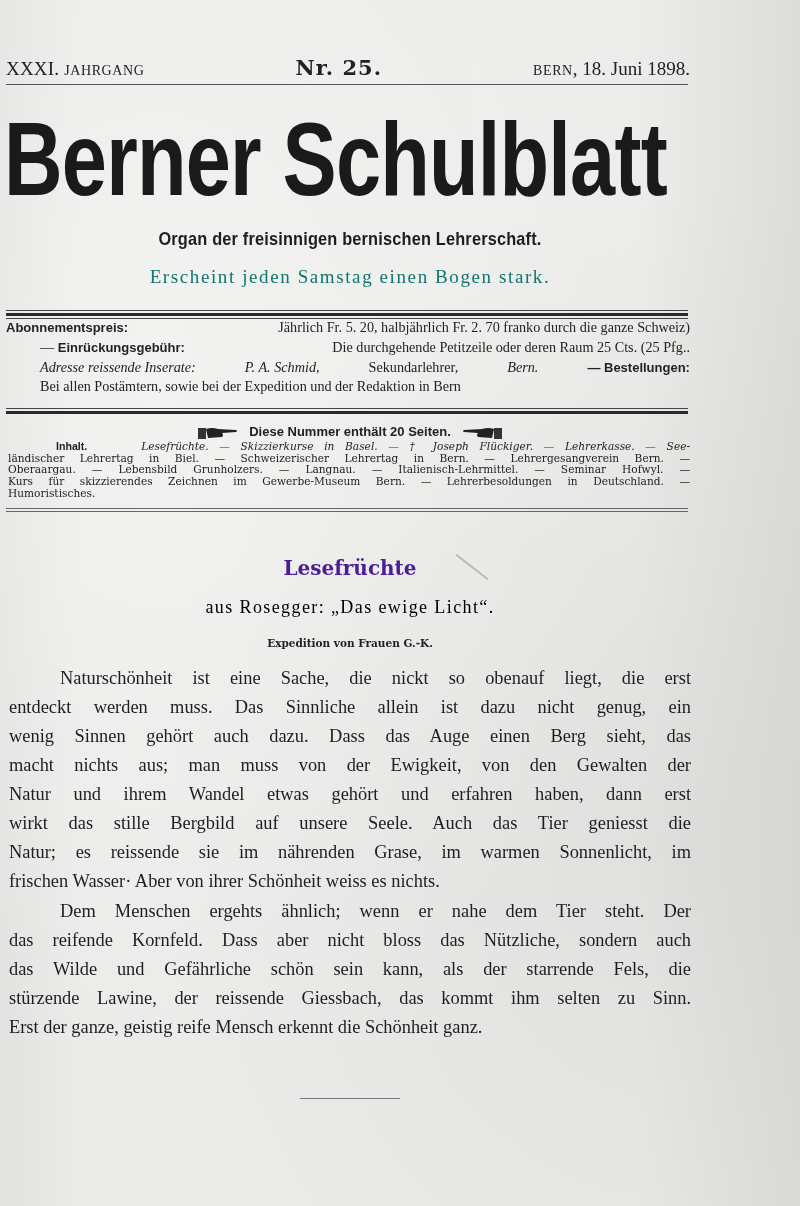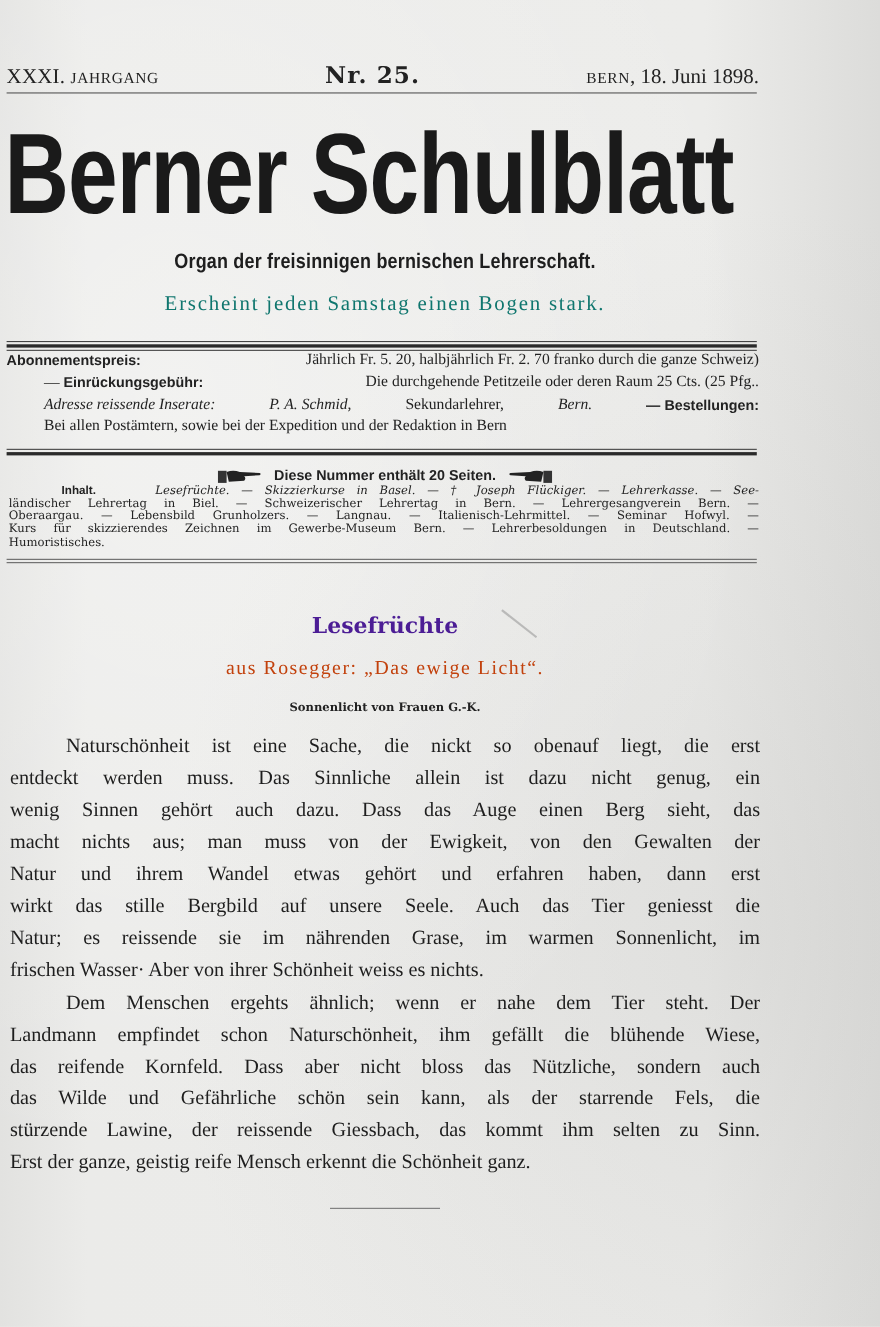--- a/index.html
+++ b/index.html
@@ -80,21 +80,21 @@
     .inhalt .lbl { font-family: "Liberation Sans", sans-serif; font-weight: bold; padding-left: 48px; }
     .inhalt .row { white-space: nowrap; display: flex; justify-content: space-between; gap: 48px; }
 
     
     .art-title {
       position: absolute; left: 0; top: 556px; width: 700px; text-align: center;
       font-family: "DejaVu Serif", serif; font-weight: bold; font-size: 20px; color: #4c1d95;
     }
     .art-sub {
       position: absolute; left: 0; top: 597px; width: 700px; text-align: center;
-      font-family: "Liberation Serif", serif; font-size: 18px; letter-spacing: 1.4px; color: #c2410c;
+      font-family: "Liberation Serif", serif; font-size: 18px; letter-spacing: 1.4px; color: #000000;
     }
     .art-by {
       position: absolute; left: 0; top: 637px; width: 700px; text-align: center;
       font-family: "DejaVu Serif", serif; font-weight: bold; font-size: 10.5px; color: #222;
     }
     .body {
       position: absolute; left: 9px; top: 664px; width: 682px;
       font-family: "Liberation Serif", serif; font-size: 18.4px; line-height: 29px; color: #1e1e1e;
     }
     .body .ln { display: flex; justify-content: space-between; white-space: nowrap; height: 29px; }
@@ -184,34 +184,33 @@
   </div>
 
   <div class="drule" style="top:508px;">
     <div class="thin-first" style="background:#666;"></div>
     <div class="thin-first" style="background:#666;"></div>
   </div>
 
   <div class="smudge"></div>
   <div class="art-title">Lesefrüchte</div>
   <div class="art-sub">aus Rosegger: „Das ewige Licht“.</div>
-  <div class="art-by">Sonnenlicht von Frauen G.-K.</div>
+  <div class="art-by">Expedition von Frauen G.-K.</div>
 
   <div class="body">
     <div class="ln first" style="display:block;text-align:justify;text-align-last:justify;">Naturschönheit ist eine Sache, die nickt so obenauf liegt, die erst</div>
     <div class="ln" style="display:block;text-align:justify;text-align-last:justify;">entdeckt werden muss. Das Sinnliche allein ist dazu nicht genug, ein</div>
     <div class="ln" style="display:block;text-align:justify;text-align-last:justify;">wenig Sinnen gehört auch dazu. Dass das Auge einen Berg sieht, das</div>
     <div class="ln" style="display:block;text-align:justify;text-align-last:justify;">macht nichts aus; man muss von der Ewigkeit, von den Gewalten der</div>
     <div class="ln" style="display:block;text-align:justify;text-align-last:justify;">Natur und ihrem Wandel etwas gehört und erfahren haben, dann erst</div>
     <div class="ln" style="display:block;text-align:justify;text-align-last:justify;">wirkt das stille Bergbild auf unsere Seele. Auch das Tier geniesst die</div>
     <div class="ln" style="display:block;text-align:justify;text-align-last:justify;">Natur; es reissende sie im nährenden Grase, im warmen Sonnenlicht, im</div>
     <div class="ln" style="display:block;">frischen Wasser· Aber von ihrer Schönheit weiss es nichts.</div>
 
     <div class="ln first para2" style="display:block;text-align:justify;text-align-last:justify;">Dem Menschen ergehts ähnlich; wenn er nahe dem Tier steht. Der</div>
-    <div class="ln" style="display:block;text-align:justify;text-align-last:justify;">Landmann empfindet schon Naturschönheit, ihm gefällt die blühende Wiese,</div>
     <div class="ln" style="display:block;text-align:justify;text-align-last:justify;">das reifende Kornfeld. Dass aber nicht bloss das Nützliche, sondern auch</div>
     <div class="ln" style="display:block;text-align:justify;text-align-last:justify;">das Wilde und Gefährliche schön sein kann, als der starrende Fels, die</div>
     <div class="ln" style="display:block;text-align:justify;text-align-last:justify;">stürzende Lawine, der reissende Giessbach, das kommt ihm selten zu Sinn.</div>
     <div class="ln" style="display:block;">Erst der ganze, geistig reife Mensch erkennt die Schönheit ganz.</div>
   </div>
 
   <div class="end-rule"></div>
 </div>
 
 </body></html>

